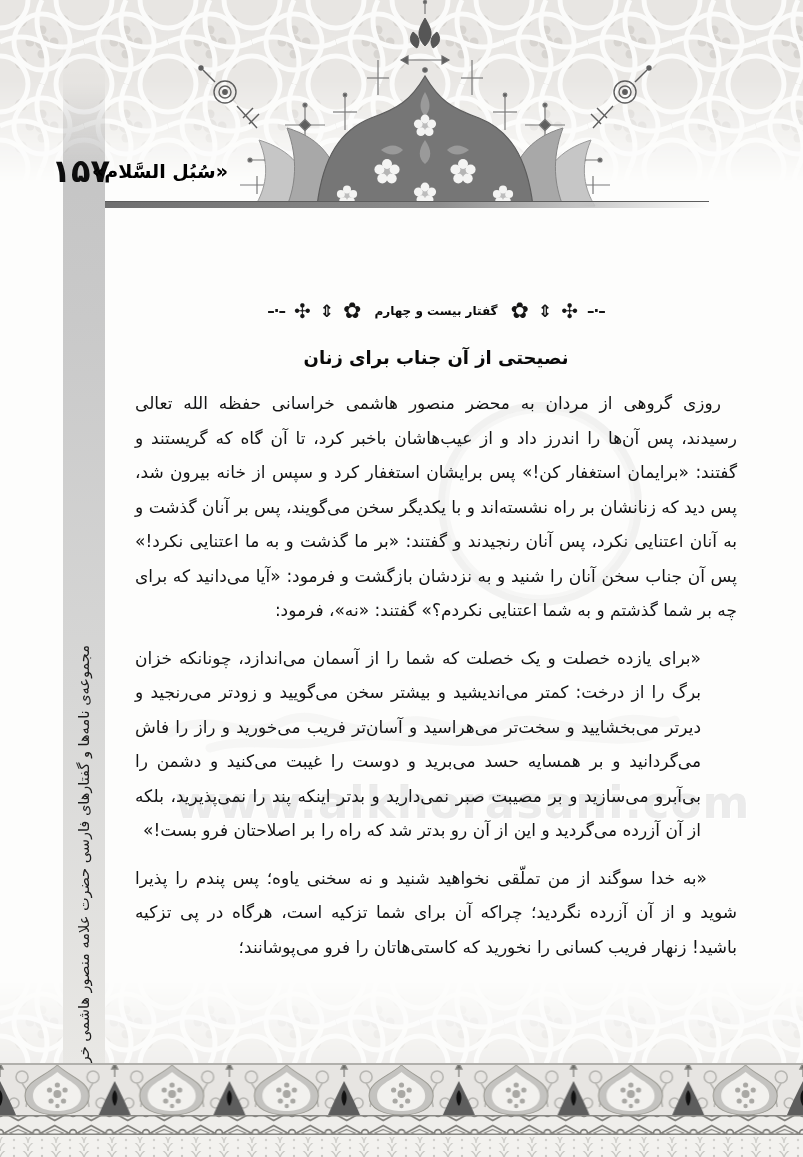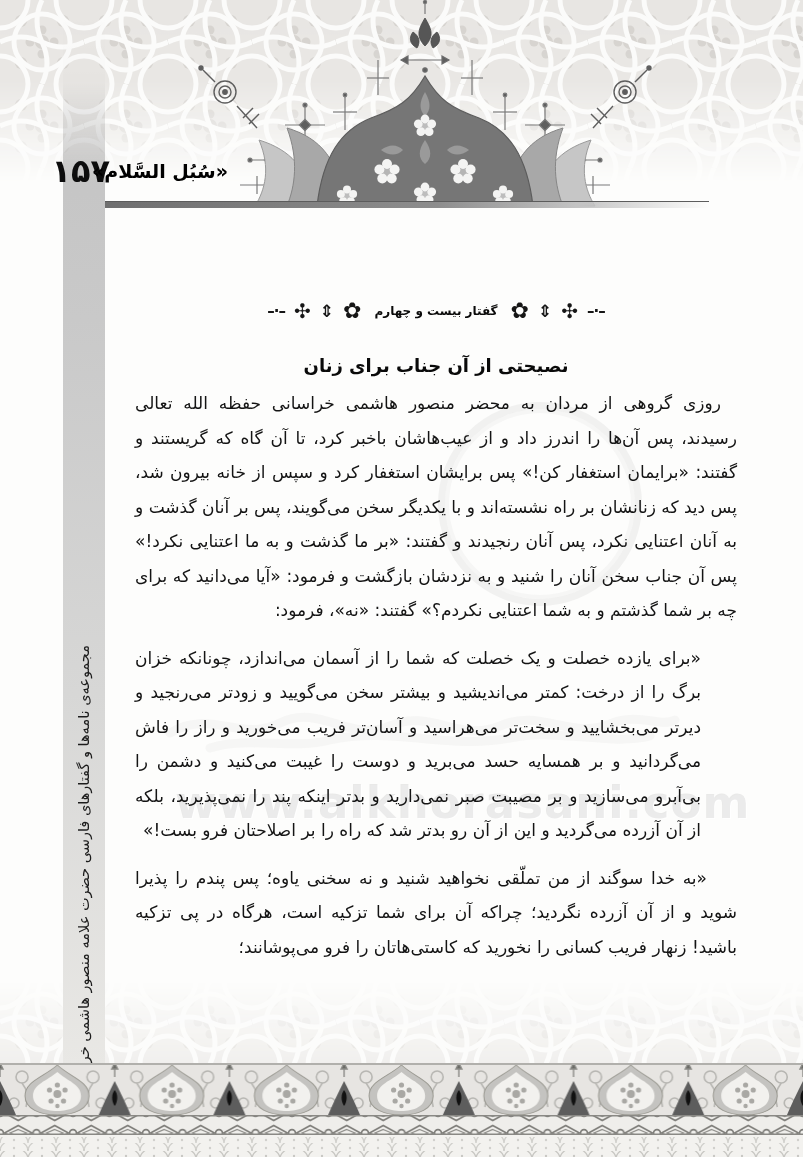--- a/index.html
+++ b/index.html
@@ -43,21 +43,21 @@
   .heading{
     position:absolute;top:298px;left:135px;width:602px;z-index:5;text-align:center;direction:rtl;color:#0a0a0a;
   }
   .ornament-row{display:flex;align-items:center;justify-content:center;gap:9px;font-weight:bold;}
   .ornament-row .orn{color:#161616;}
   .orn-dash{font-size:15px;letter-spacing:-1px;}
   .orn-heart{font-size:20px;}
   .orn-arrow{font-size:17px;}
   .orn-knot{font-size:22px;}
   .chapter-title{font-size:12px;font-weight:bold;margin:0 4px;}
-  .subtitle{margin-top:32px;font-size:18px;font-weight:bold;}
+  .subtitle{margin-top:24px;font-size:18px;font-weight:bold;}
   
   .content{
     position:absolute;top:386px;left:135px;width:602px;z-index:5;
     direction:rtl;text-align:justify;font-size:17px;line-height:34.5px;color:#141414;
   }
   .content p{margin:0;}
   p.para-body{text-indent:16px;}
   p.para-quote{margin:13px 36px 13px 0;text-indent:0;}
   p.para-quote2{margin:13px 0 0 0;text-indent:30px;}
   

